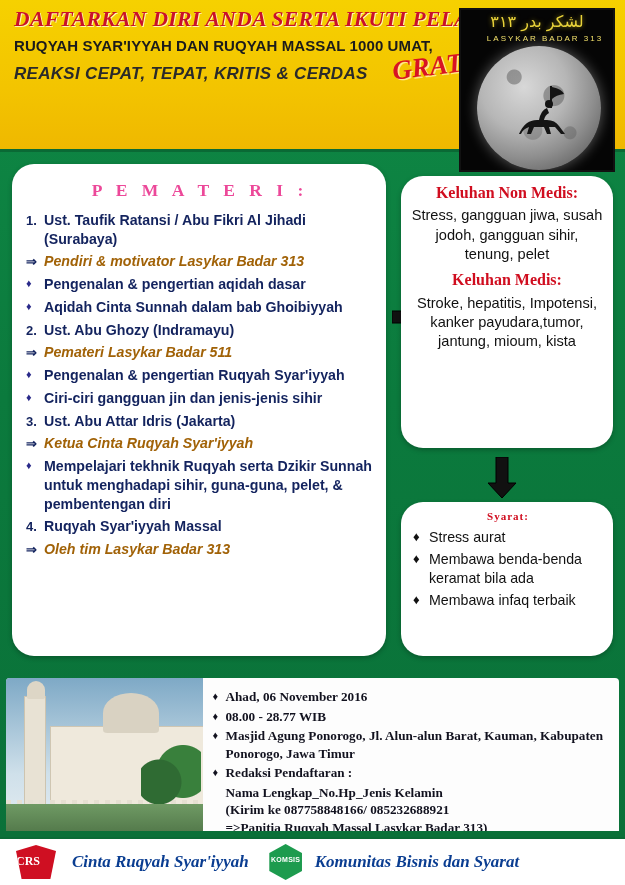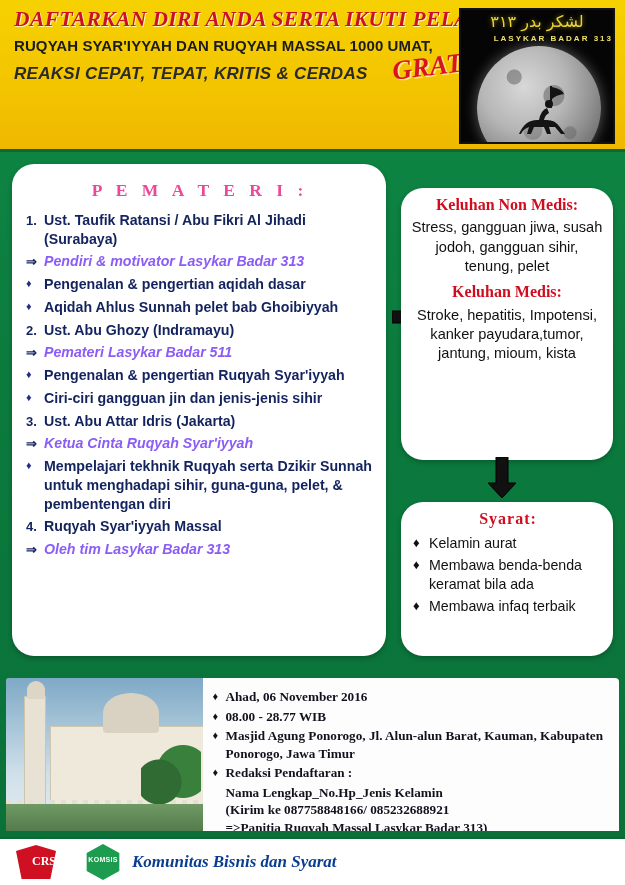--- a/index.html
+++ b/index.html
@@ -60,40 +60,40 @@
     font-style: italic;
     font-size: 27px;
     color: #d81324;
     text-shadow: 1.5px 1.5px 0 #ffe98a;
     transform: rotate(-7deg);
   }
   
   .logo-box {
     position: absolute;
     right: 10px; top: 8px;
-    width: 156px; height: 136px;
+    width: 156px; height: 164px;
     background: #050505;
     border: 2px solid #111;
     overflow: hidden;
   }
   .logo-arabic {
     position: absolute; top: 2px; left: 0; right: 0;
     text-align: center;
     color: #e8d23a;
     font-size: 16px;
     font-family: "DejaVu Sans", sans-serif;
     letter-spacing: 1px;
     text-shadow: 0 0 5px #8a7b10;
   }
   .logo-sub {
     position: absolute; top: 24px; left: 16px; right: 0;
-    text-align: right;
+    text-align: center;
     color: #f2e06a;
     font-size: 8px;
-    font-weight: bold;
+    font-weight: normal;
     letter-spacing: 2px;
   }
   .moon {
     position: absolute;
     left: 16px; top: 36px;
     width: 124px; height: 124px;
     border-radius: 50%;
     background: radial-gradient(circle at 38% 33%, #d8d8d8 0%, #b6b6b6 38%, #8f8f8f 62%, #5e5e5e 88%, #3b3b3b 100%);
     box-shadow: 0 0 14px rgba(255,255,255,.35);
   }
@@ -153,26 +153,26 @@
     width: 18px;
     text-align: left;
     color: #13235e;
     font-weight: bold;
     font-size: 13px;
     padding-top: 1px;
   }
   .bullet.arrow { color: #13235e; font-size: 13px; }
   .bullet.diamond { color: #2a2a8a; font-size: 11px; }
   .txt { flex: 1 1 auto; }
-  .sub-italic { font-style: italic; color: #8b5cf6; }
+  .sub-italic { font-style: italic; color: #a16207; }
 
   
   .keluhan-card {
     position: absolute;
-    right: 12px; top: 36px;
+    right: 12px; top: 24px;
     width: 212px; height: 272px;
     padding: 8px 10px;
     text-align: center;
   }
   .k-title {
     color: #d00d1f;
     font-family: "Liberation Serif", serif;
     font-weight: bold;
     font-size: 16px;
     line-height: 1.15;
@@ -188,21 +188,21 @@
     position: absolute;
     right: 12px; top: 350px;
     width: 212px; height: 154px;
     padding: 8px 10px 8px 12px;
   }
   .s-title {
     text-align: center;
     color: #d00d1f;
     font-family: "Liberation Serif", serif;
     font-weight: bold;
-    font-size: 16px;
+    font-size: 11px;
     letter-spacing: 1px;
     margin-bottom: 6px;
   }
   .s-list { list-style: none; }
   .s-list li {
     display: flex;
     align-items: flex-start;
     font-size: 14.2px;
     color: #111;
     line-height: 1.3;
@@ -309,21 +309,21 @@
     flex: 0 0 auto;
   }
   .crs-logo .shield {
     position:absolute; left: 8px; top: 2px;
     width: 40px; height: 34px;
     background: #cf0f22;
     clip-path: polygon(50% 0%, 100% 18%, 86% 100%, 14% 100%, 0% 18%);
   }
   .crs-logo .shield span {
     position:absolute; left:0; right:0; top: 9px;
-    text-align:right; color:#fff; font-weight:bold; font-size: 12px;
+    text-align:left; color:#fff; font-weight:bold; font-size: 12px;
     font-family:"Liberation Serif", serif;
   }
   .footer-text-1 {
     font-family: "Liberation Serif", serif;
     font-style: italic;
     font-weight: bold;
     font-size: 17px;
     color: #0a3d91;
     margin-left: 6px;
   }
@@ -392,21 +392,21 @@
         <li>
             <span class="bullet arrow">⇒</span>
             <span class="txt sub-italic">Pendiri &amp; motivator Lasykar Badar 313</span>
           </li>
         <li>
             <span class="bullet diamond">♦</span>
             <span class="txt">Pengenalan &amp; pengertian aqidah dasar</span>
           </li>
         <li>
             <span class="bullet diamond">♦</span>
-            <span class="txt">Aqidah Ahlus Sunnah pelet bab Ghoibiyyah</span>
+            <span class="txt">Aqidah Cinta Sunnah dalam bab Ghoibiyyah</span>
           </li>
         <li>
             <span class="bullet">2.</span>
             <span class="txt">Ust. Abu Ghozy (Indramayu)</span>
           </li>
         <li>
             <span class="bullet arrow">⇒</span>
             <span class="txt sub-italic">Pemateri Lasykar Badar 511</span>
           </li>
         <li>
@@ -453,21 +453,21 @@
 
     <svg class="arrow-down" viewBox="0 0 30 42">
       <path fill="currentColor" stroke="#000" stroke-width="1" d="M9 0 L21 0 L21 26 L29 26 L15 41 L1 26 L9 26 Z"></path>
     </svg>
 
     <div class="card syarat-card">
       <div class="s-title">Syarat:</div>
       <ul class="s-list">
         <li>
             <span class="bullet">♦</span>
-            <span class="txt">Kelamin aurat</span>
+            <span class="txt">Stress aurat</span>
           </li>
         <li>
             <span class="bullet">♦</span>
             <span class="txt">Membawa benda-benda keramat bila ada</span>
           </li>
         <li>
             <span class="bullet">♦</span>
             <span class="txt">Membawa infaq terbaik</span>
           </li>
       </ul>
@@ -510,20 +510,21 @@
   </div>
 
   <div class="green-fill"></div>
 
   <div class="footer">
     <div class="crs-logo">
       <div class="shield">
           <span>CRS</span>
         </div>
     </div>
+    <div class="footer-text-1">Cinta Ruqyah Syar'iyyah</div>
     <div class="kbs-logo">
       <div class="hex">
           <span>KOMSIS</span>
         </div>
     </div>
     <div class="footer-text-2">Komunitas Bisnis dan Syarat</div>
   </div>
 
 </div>
 

